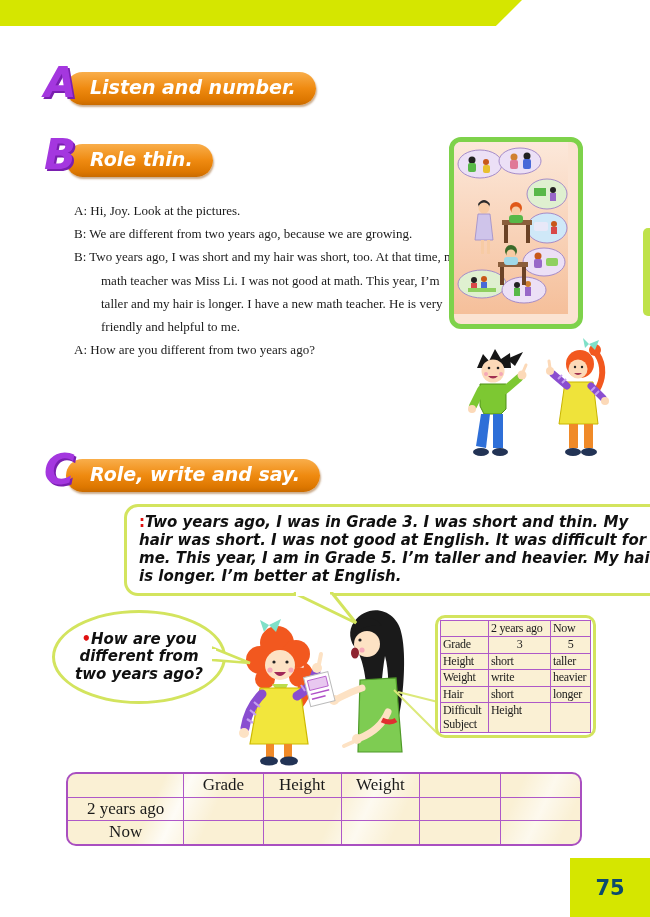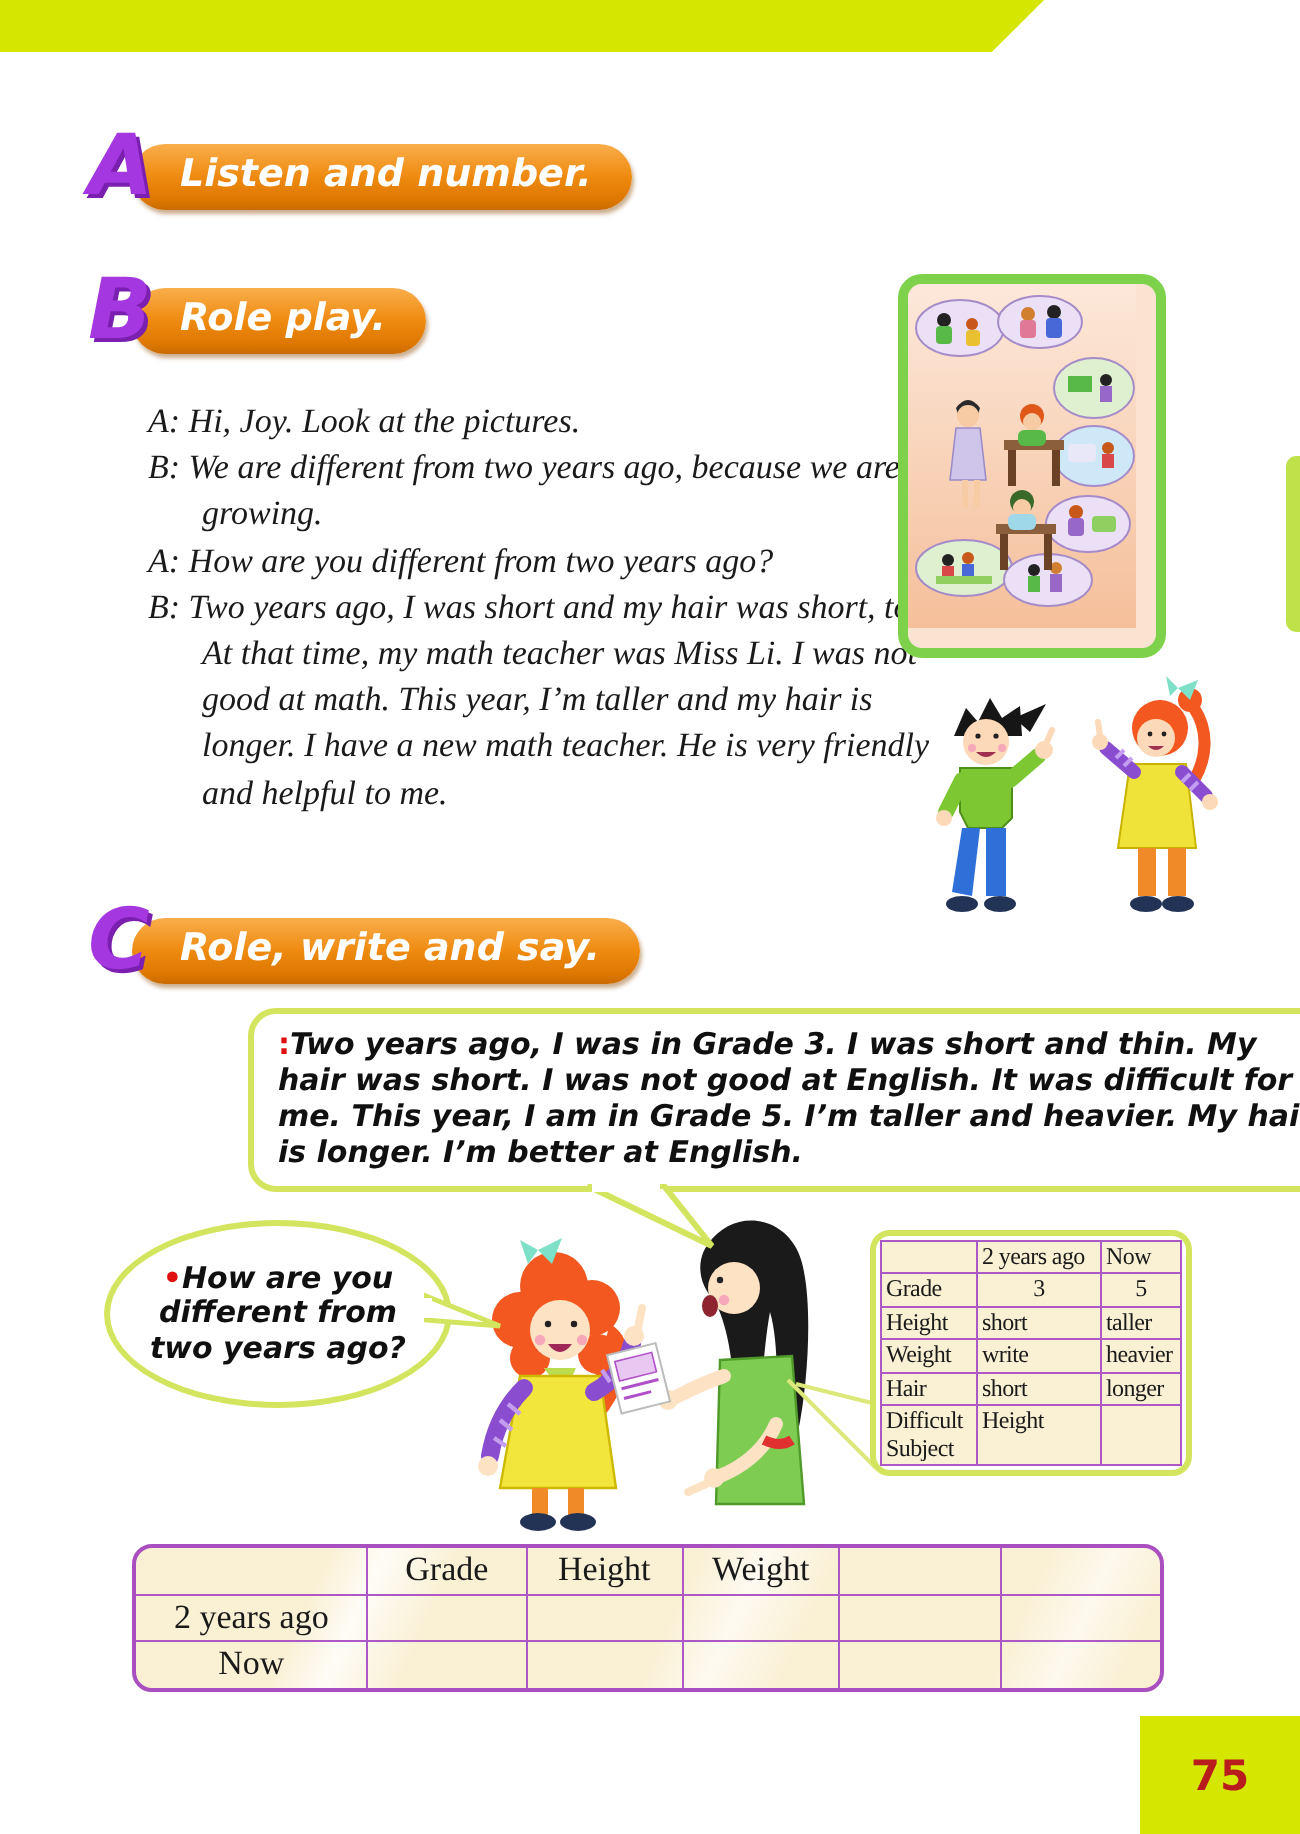--- a/index.html
+++ b/index.html
@@ -17,21 +17,21 @@
   .banner .letter{position:absolute;left:-22px;top:-10px;
       font-family:"DejaVu Sans",sans-serif;font-style:italic;font-weight:bold;
       font-size:42px;line-height:1;color:#a437df;text-shadow:2px 2px 0 #7a1fb0;}
   .banner .pill{display:inline-block;border-radius:17px;padding:4px 20px 6px 24px;
       background:linear-gradient(180deg,#f9ae4b 0%,#ef8a10 50%,#dd7700 85%,#c96b00 100%);
       box-shadow:1px 2px 2px rgba(140,70,0,.45);
       color:#fff;font-family:"DejaVu Sans",sans-serif;font-style:italic;font-weight:bold;
       font-size:19px;line-height:1.2;}
 
   
-  .dialogue{position:absolute;left:74px;top:199px;width:394px;font-size:17px;line-height:23.2px;font-style:italic;}
+  .dialogue{position:absolute;left:74px;top:199px;width:394px;font-size:13px;line-height:23.2px;}
   .dlg{margin:0;padding-left:27px;text-indent:-27px;}
 
   
   .card{position:absolute;left:449px;top:137px;width:124px;height:182px;
         border:5px solid #7ed24b;border-radius:12px;overflow:hidden;background:#fbe3d2;}
   .card svg{display:block;}
 
   .kids{position:absolute;left:443px;top:332px;width:192px;height:138px;}
   .girls{position:absolute;left:202px;top:592px;width:242px;height:184px;}
 
@@ -66,45 +66,45 @@
       font-family:"Liberation Serif",serif;font-size:17px;}
   table.fill td{border:1.5px solid #ae58c8;height:22.5px;text-align:center;padding:0 2px;}
   table.fill tr td:first-child{border-left:none;}
   table.fill tr td:last-child{border-right:none;}
   table.fill tr:first-child td{border-top:none;}
   table.fill tr:last-child td{border-bottom:none;}
 
   
   .pagenum{position:absolute;left:570px;top:858px;width:80px;height:59px;background:#d5e600;
       display:flex;align-items:center;justify-content:center;
-      font-family:"DejaVu Sans",sans-serif;font-weight:bold;font-size:21px;color:#b91c1c;}
+      font-family:"DejaVu Sans",sans-serif;font-weight:bold;font-size:21px;color:#0c4a6e;}
 </style>
 </head>
 <body>
 
 <div class="page">
 
   <div class="topbar"></div>
   <div class="right-tab"></div>
 
   <div class="banner" style="left:66px;top:72px;">
     <span class="letter">A</span>
     <span class="pill">Listen and number.</span>
   </div>
 
   <div class="banner" style="left:66px;top:144px;">
     <span class="letter">B</span>
-    <span class="pill">Role play.</span>
+    <span class="pill">Role thin.</span>
   </div>
 
   <div class="dialogue">
     <p class="dlg"><span>A:</span> <span>Hi, Joy. Look at the pictures.</span></p>
     <p class="dlg"><span>B:</span> <span>We are different from two years ago, because we are growing.</span></p>
+    <p class="dlg"><span>B:</span> <span>Two years ago, I was short and my hair was short, too.  At that time, my math teacher was Miss Li. I was not good at math. This year, I’m taller and my hair is longer. I have a new math teacher. He is very friendly and helpful to me.</span></p>
     <p class="dlg"><span>A:</span> <span>How are you different from two years ago?</span></p>
-    <p class="dlg"><span>B:</span> <span>Two years ago, I was short and my hair was short, too.  At that time, my math teacher was Miss Li. I was not good at math. This year, I’m taller and my hair is longer. I have a new math teacher. He is very friendly and helpful to me.</span></p>
   </div>
 
   <div class="card">
     <svg width="114" height="172" viewBox="0 0 114 172">
       <defs>
         <linearGradient id="peach" x1="0" y1="0" x2="0" y2="1">
           <stop offset="0" stop-color="#fce8da"></stop>
             <stop offset="1" stop-color="#f5bf9a"></stop>
         </linearGradient>
       </defs>

